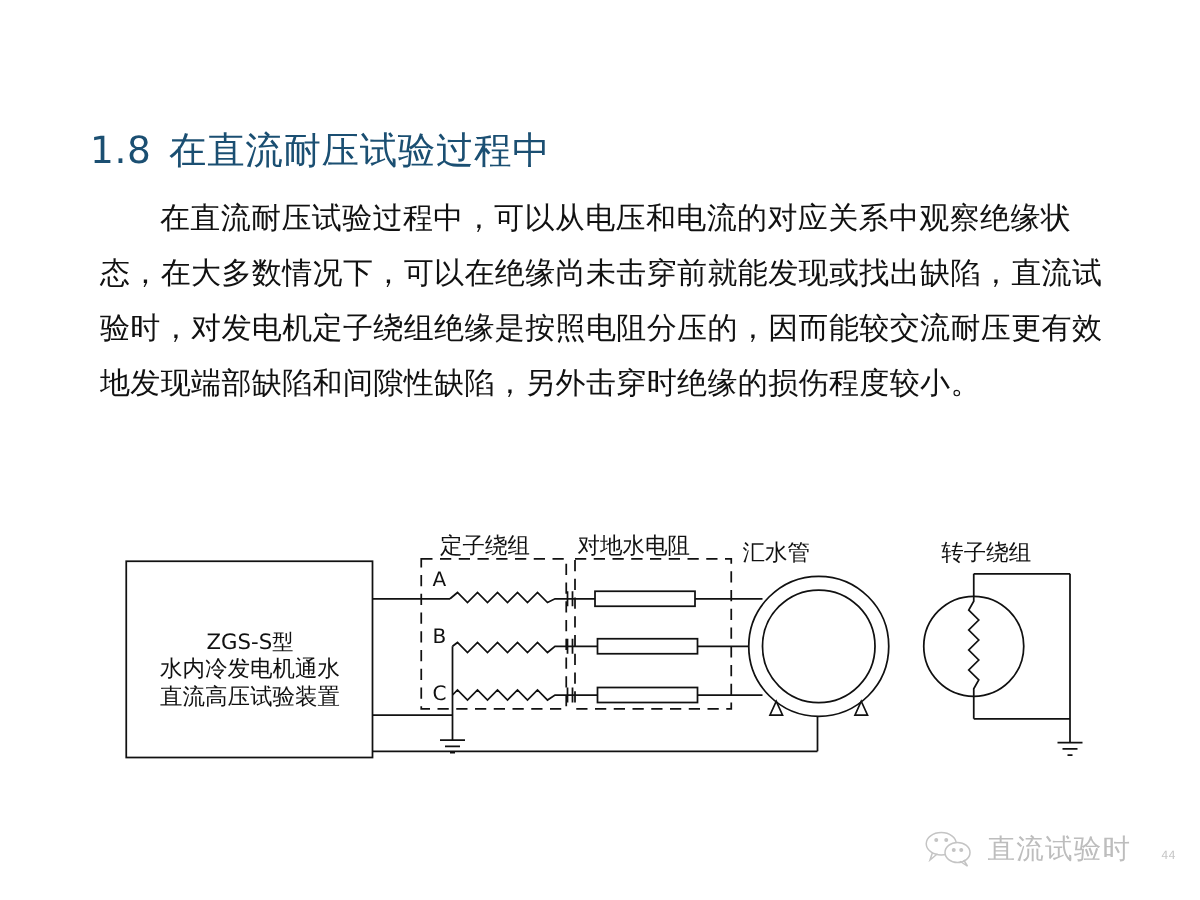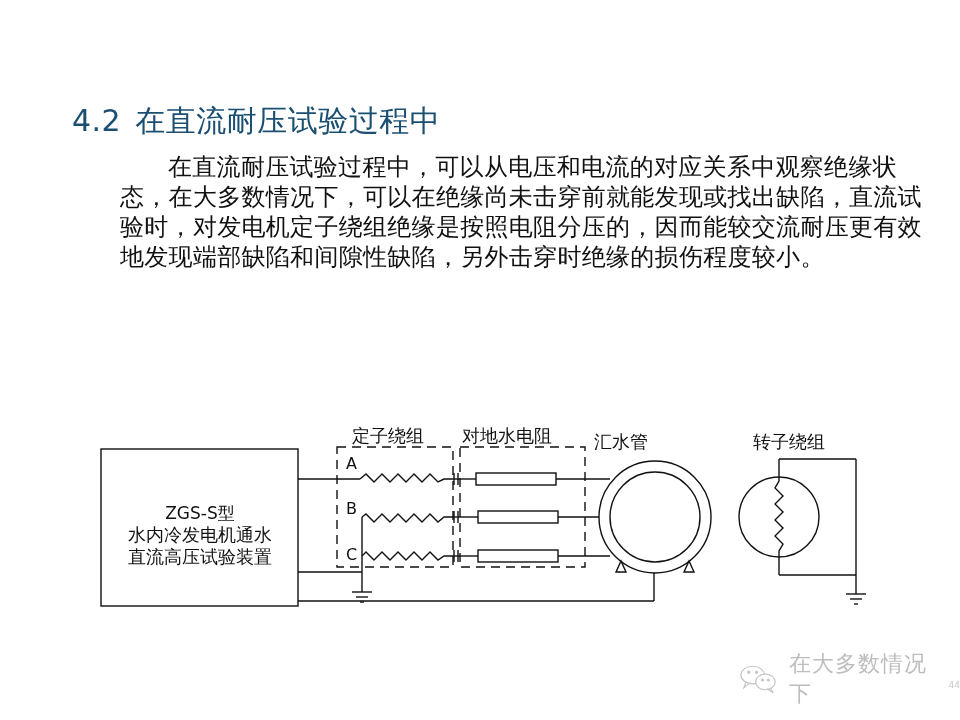--- a/index.html
+++ b/index.html
@@ -2,34 +2,34 @@
 <html><head>
 <meta charset="utf-8">
 <style>
   html, body { margin: 0; padding: 0; background: #ffffff; }
   body { width: 960px; height: 720px; position: relative; overflow: hidden;
          font-family: "DejaVu Sans", "Liberation Sans", sans-serif; color: #1a1a1a; }
   .title { position: absolute; left: 72px; top: 101px; font-size: 30px; line-height: 40px;
            color: #1b4f72; font-family: "DejaVu Sans", "Liberation Sans", sans-serif; letter-spacing: 0.5px; }
   .title .num { margin-right: 14px; }
   .body-text { position: absolute; left: 80px; top: 152px; width: 820px;
-               font-size: 24px; line-height: 30px; color: #111; letter-spacing: 0.3px; margin-left: 40px; }
+               font-size: 24px; line-height: 44px; color: #111; letter-spacing: 0.3px; }
   .body-text p { margin: 0; text-indent: 48px; }
   .diagram { position: absolute; left: 90px; top: 418px; width: 800px; height: 230px; }
   .diagram svg { display: block; }
   .dlabel { font-family: "DejaVu Sans", "Liberation Sans", sans-serif; fill: #111; }
   .watermark { position: absolute; left: 738px; top: 662px; height: 34px; display: flex; align-items: center; }
   .watermark .wm-text { font-size: 22px; color: #bdbdbd; margin-left: 8px; letter-spacing: 1px; }
-  .watermark .wm-page { font-size: 9px; color: #c8c8c8; margin-left: 2px; margin-top: 12px; }
+  .watermark .wm-page { font-size: 9px; color: #c8c8c8; margin-left: 24px; margin-top: 12px; }
 </style>
 </head>
 <body>
 
 <div class="title">
-  <span class="num">4.2</span><span>在直流耐压试验过程中</span>
+  <span class="num">1.8</span><span>在直流耐压试验过程中</span>
 </div>
 
 <div class="body-text">
   <p>在直流耐压试验过程中，可以从电压和电流的对应关系中观察绝缘状态，在大多数情况下，可以在绝缘尚未击穿前就能发现或找出缺陷，直流试验时，对发电机定子绕组绝缘是按照电阻分压的，因而能较交流耐压更有效地发现端部缺陷和间隙性缺陷，另外击穿时绝缘的损伤程度较小。</p>
 </div>
 
 <div class="diagram">
   <svg width="800" height="230" viewBox="0 0 800 230" xmlns="http://www.w3.org/2000/svg" stroke="#111" fill="none" stroke-width="1.4">
 
     <rect x="11" y="31" width="197" height="157"></rect>
@@ -113,15 +113,15 @@
   <svg width="44" height="32" viewBox="0 0 44 32" fill="none" stroke="#c4c4c4" stroke-width="1.2">
     <ellipse cx="15" cy="12" rx="12" ry="9"></ellipse>
     <path d="M8 19 L6 25 L12 20"></path>
     <circle cx="11" cy="9" r="1" fill="#c4c4c4"></circle>
     <circle cx="19" cy="9" r="1" fill="#c4c4c4"></circle>
     <ellipse cx="28" cy="19" rx="10" ry="8" fill="#fff"></ellipse>
     <path d="M33 25 L36 30 L30 26"></path>
     <circle cx="25" cy="17" r="1" fill="#c4c4c4"></circle>
     <circle cx="31" cy="17" r="1" fill="#c4c4c4"></circle>
   </svg>
-  <span class="wm-text">在大多数情况下</span>
+  <span class="wm-text">直流试验时</span>
   <span class="wm-page">44</span>
 </div>
 
 </body></html>

